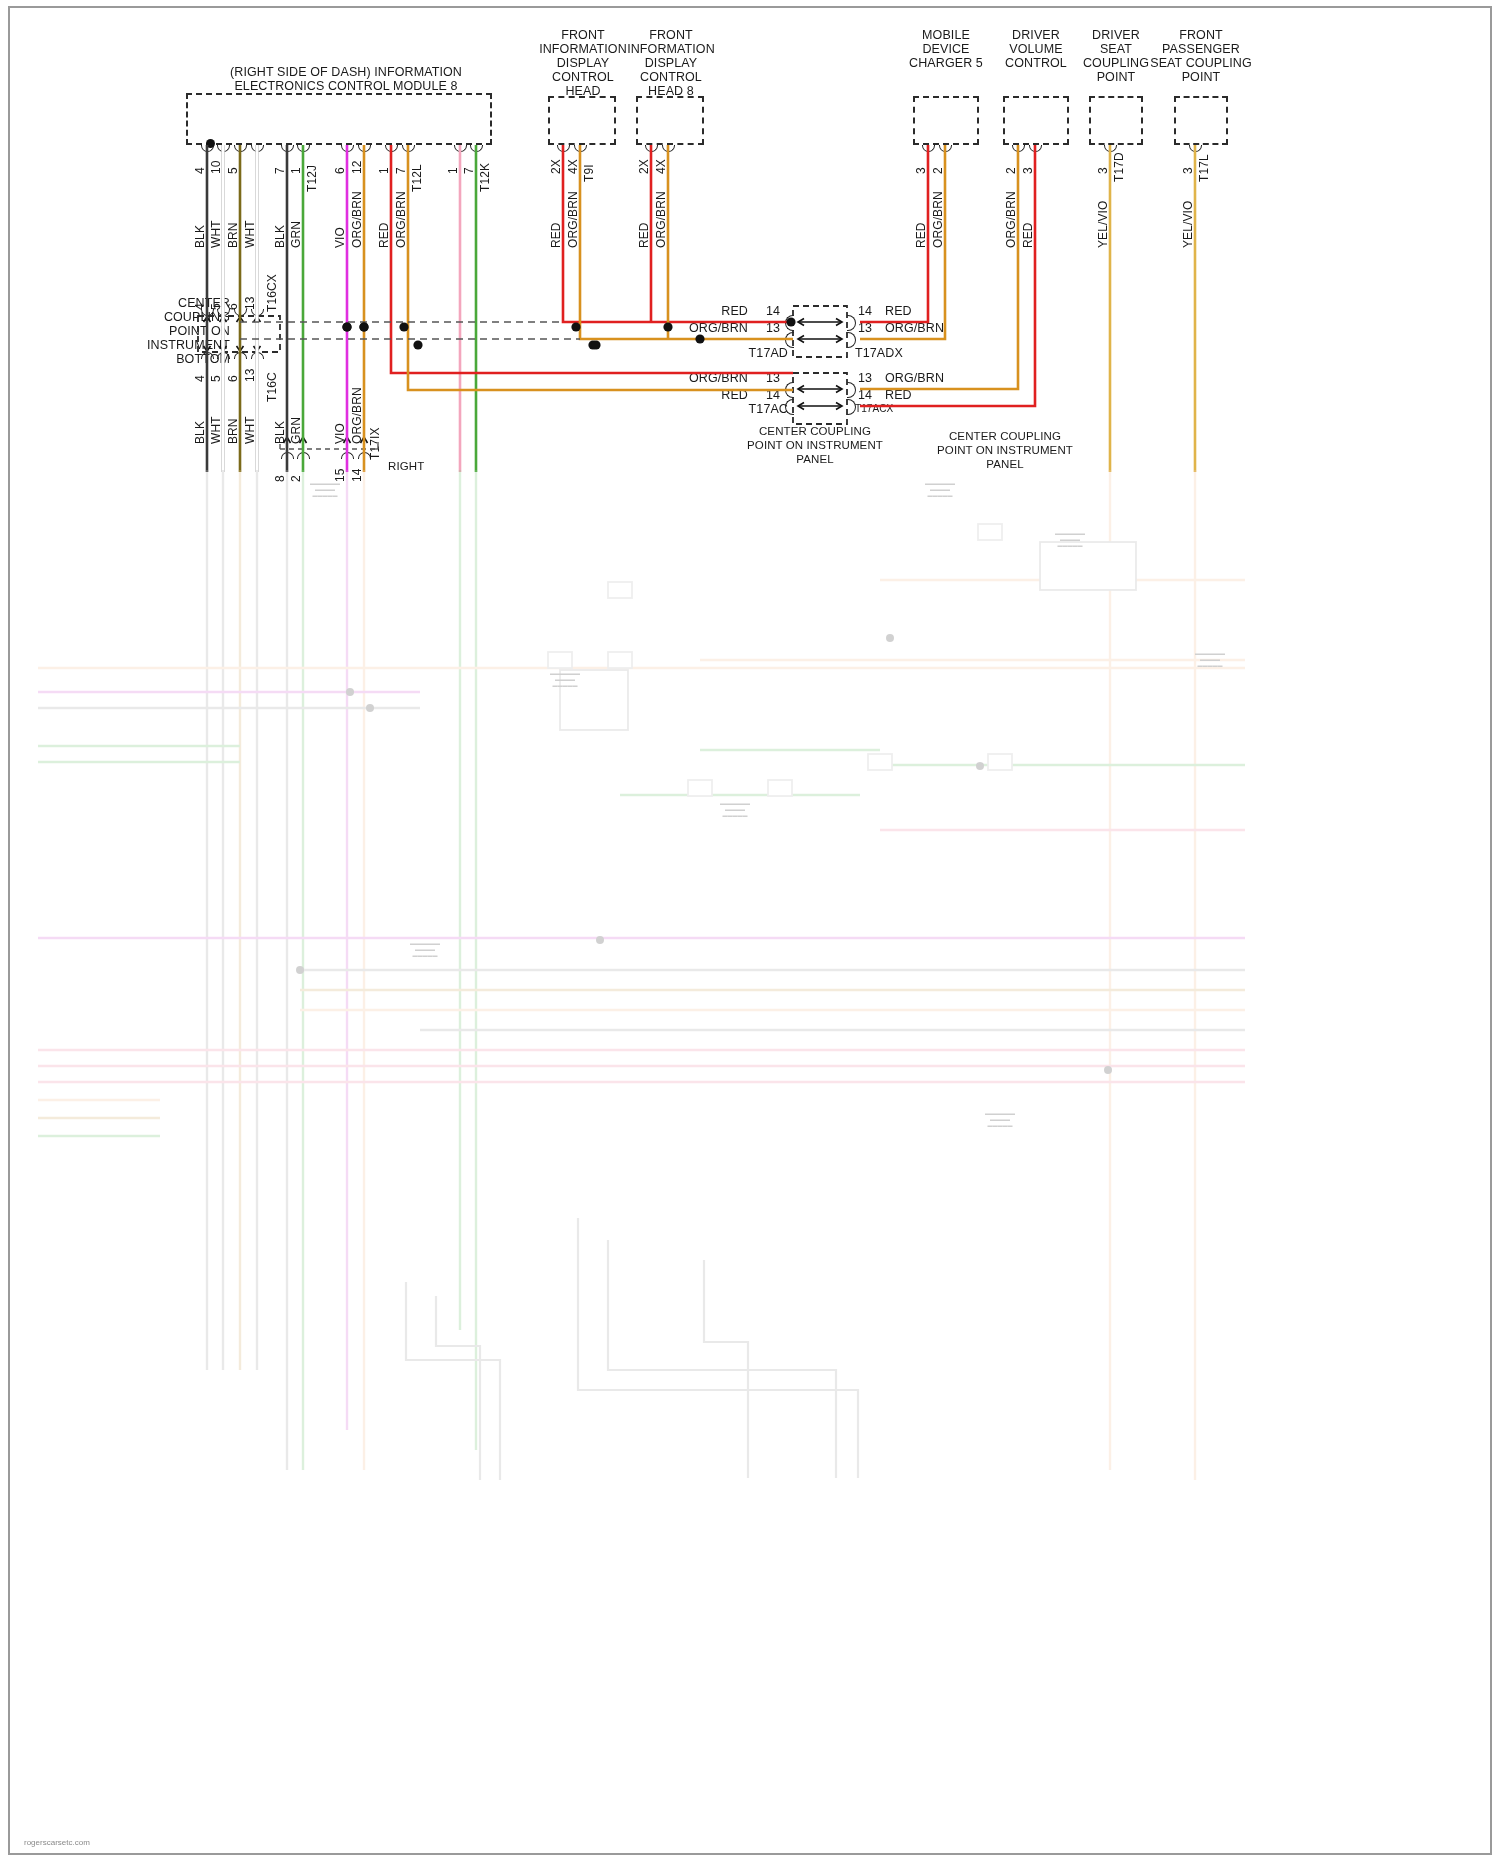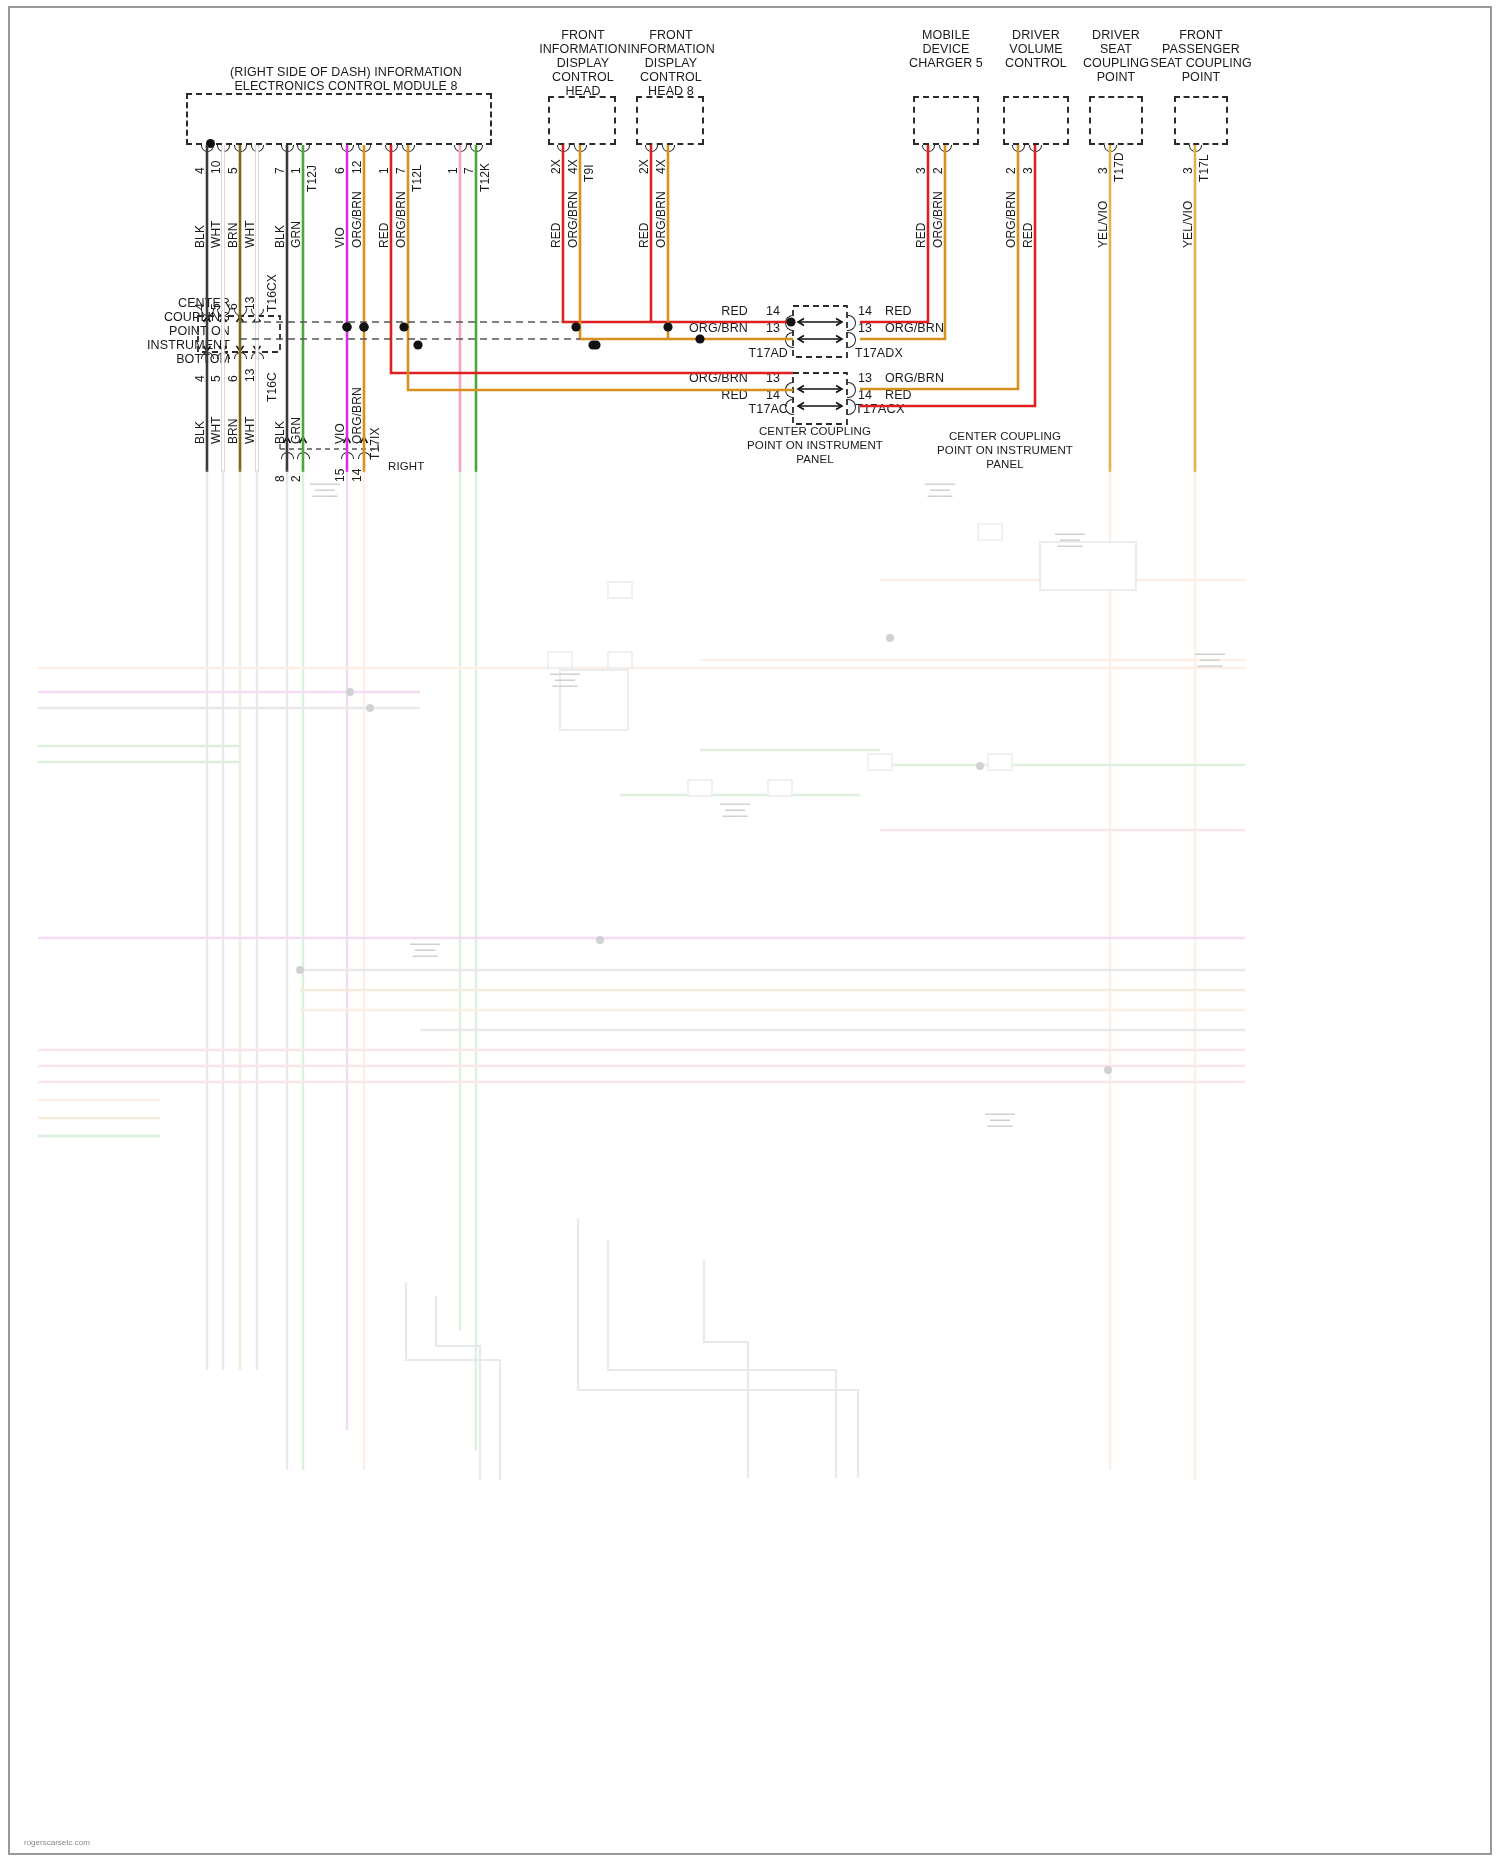--- a/index.html
+++ b/index.html
@@ -222,21 +222,21 @@
         <div class="lbl r" style="left: 748px; top: 371px; width: 32px; font-size: 12.5px;">13</div>
         <div class="lbl l" style="left: 858px; top: 371px; width: 26px; font-size: 12.5px;">13</div>
         <div class="lbl l" style="left: 885px; top: 371px; width: 100px; font-size: 12.5px;">ORG/BRN</div>
         <div style="position: absolute; left: 785px; top: 399px; width: 8px; height: 14px; border-top: 1.7px solid rgb(34, 34, 34); border-bottom: 1.7px solid rgb(34, 34, 34); border-left: 1.7px solid rgb(34, 34, 34); border-image: initial; border-right: none; border-radius: 9px 0px 0px 9px;"></div>
         <div style="position: absolute; left: 847px; top: 399px; width: 8px; height: 14px; border-top: 1.7px solid rgb(34, 34, 34); border-right: 1.7px solid rgb(34, 34, 34); border-bottom: 1.7px solid rgb(34, 34, 34); border-image: initial; border-left: none; border-radius: 0px 9px 9px 0px;"></div>
         <div class="lbl r" style="left: 648px; top: 388px; width: 100px; font-size: 12.5px;">RED</div>
         <div class="lbl r" style="left: 748px; top: 388px; width: 32px; font-size: 12.5px;">14</div>
         <div class="lbl l" style="left: 858px; top: 388px; width: 26px; font-size: 12.5px;">14</div>
         <div class="lbl l" style="left: 885px; top: 388px; width: 100px; font-size: 12.5px;">RED</div>
         <div class="lbl r" style="left: 648px; top: 402px; width: 140px; font-size: 12.5px;">T17AC</div>
-        <div class="lbl l" style="left: 855px; top: 402px; width: 120px; font-size: 13px;">T17ACX</div>
+        <div class="lbl l" style="left: 855px; top: 402px; width: 120px; font-size: 10px;">T17ACX</div>
       </div>
 
     <div class="lbl" style="left:740px;top:424px;width:150px;font-size:11.5px;">CENTER COUPLING
 POINT ON INSTRUMENT
 PANEL</div>
     <div class="lbl" style="left:930px;top:429px;width:150px;font-size:11.5px;">CENTER COUPLING
 POINT ON INSTRUMENT
 PANEL</div>
 
     <svg id="top-wires" width="1500" height="472" style="position:absolute;left:0;top:0;">

